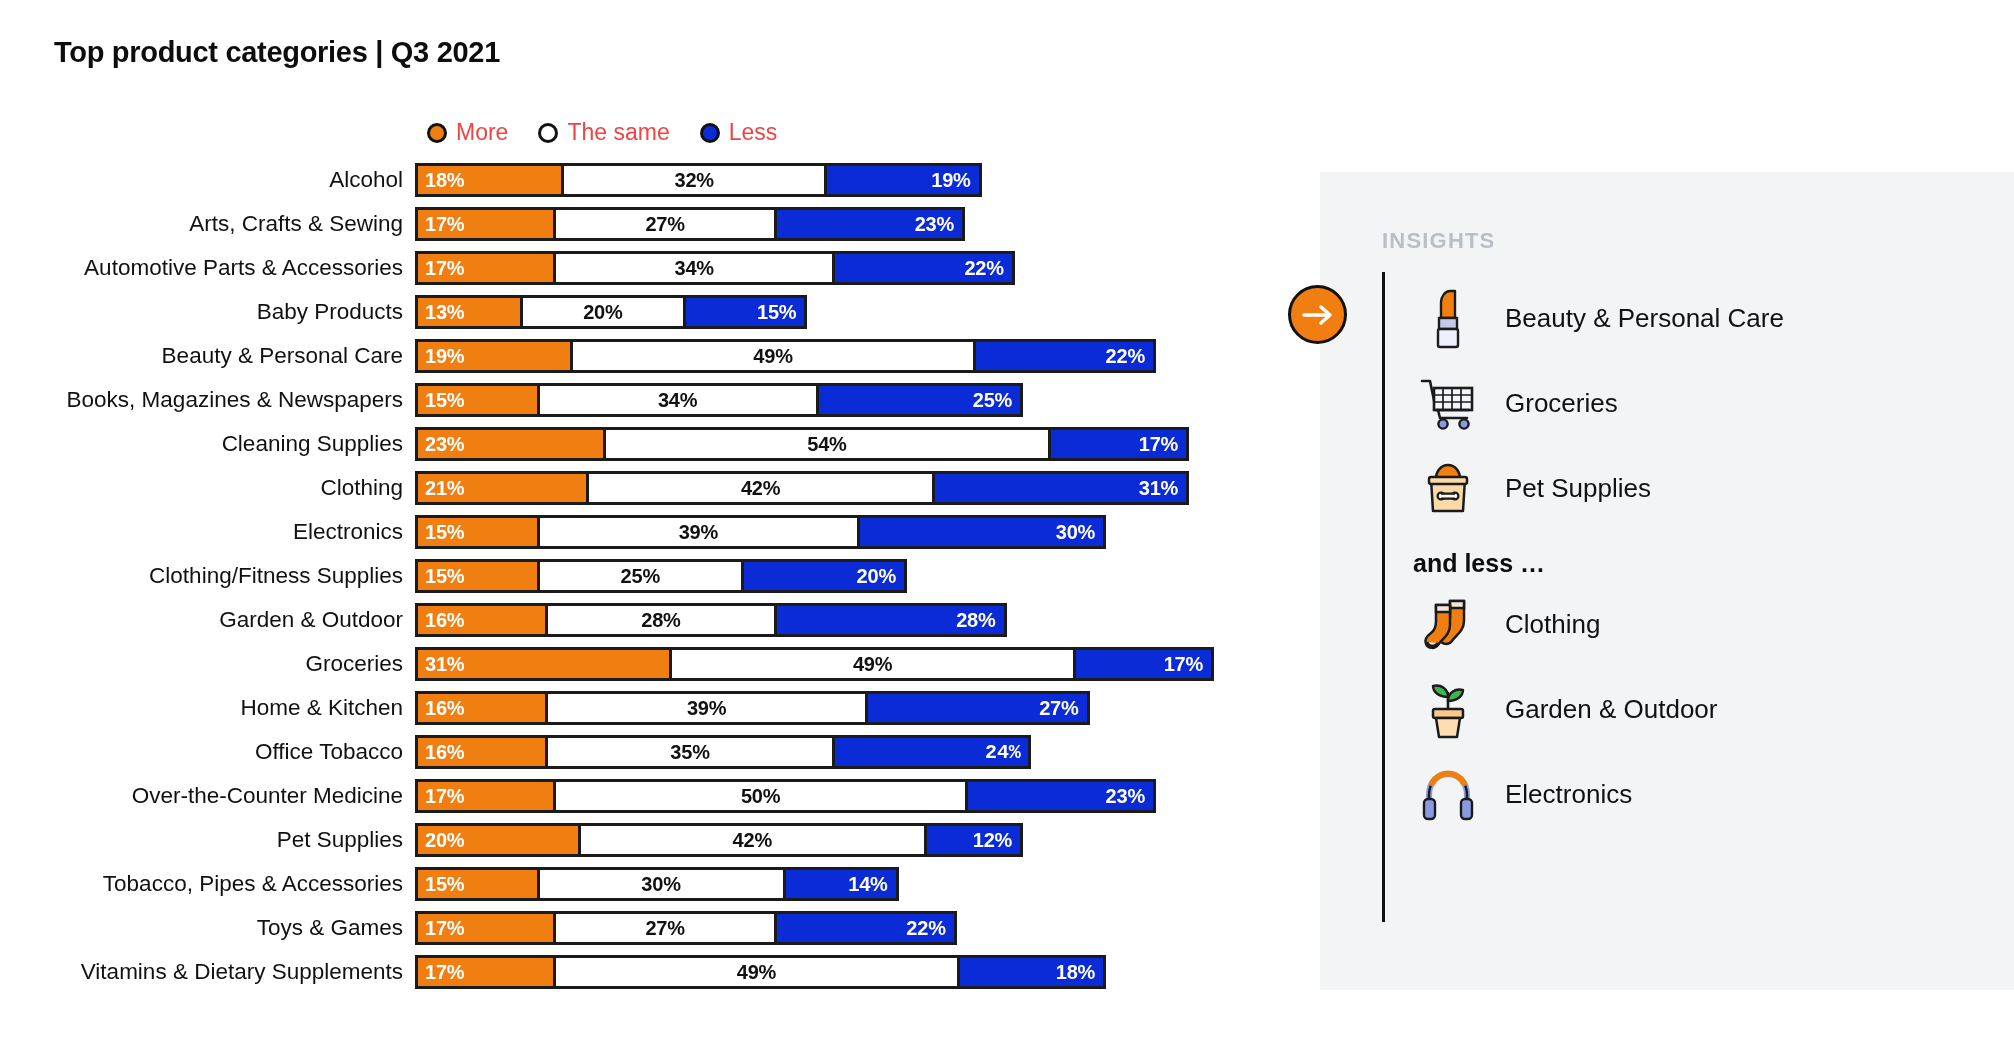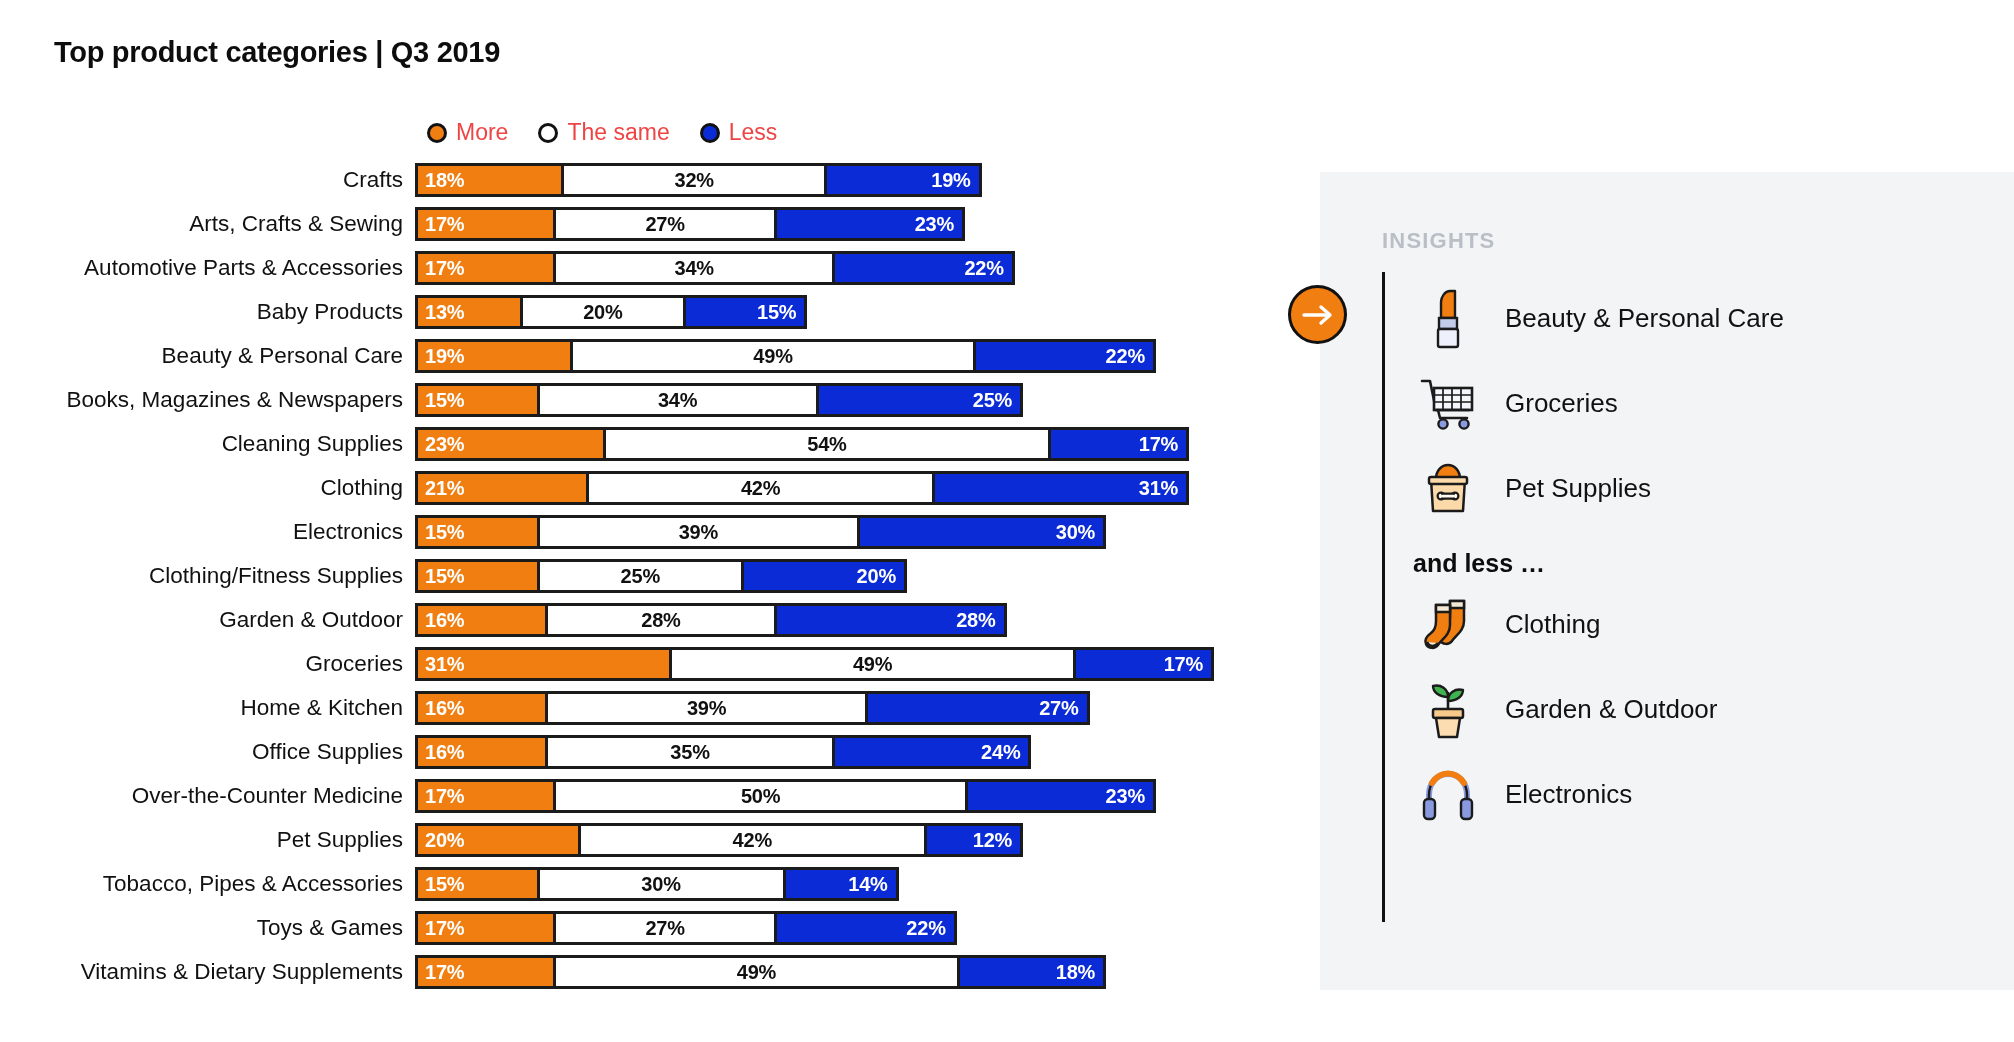--- a/index.html
+++ b/index.html
@@ -92,40 +92,40 @@
   .insight-label {
     font-size: 26px; color: #111; margin-left: 22px; white-space: nowrap;
   }
   .gap-block { height: 18px; }
 </style>
 </head>
 <body>
 
 <div id="root">
 
-  <div id="chart-title">Top product categories | Q3 2019</div>
+  <div id="chart-title">Top product categories | Q3 2021</div>
 
   <div id="legend">
       <div class="legend-item">
         <span class="legend-dot" style="background: rgb(240, 126, 16);"></span>
         <span class="legend-label">More</span>
       </div>
       <div class="legend-item">
         <span class="legend-dot" style="background: rgb(255, 255, 255);"></span>
         <span class="legend-label">The same</span>
       </div>
       <div class="legend-item">
         <span class="legend-dot" style="background: rgb(10, 43, 214);"></span>
         <span class="legend-label">Less</span>
       </div>
     </div>
 
   <div id="chart-area">
       <div class="chart-row">
-        <div class="row-label">Crafts</div>
+        <div class="row-label">Alcohol</div>
         <div class="bar-track">
           <div class="seg seg-more" style="width: 149.4px; z-index: 3;">18%</div>
           <div class="seg seg-same" style="width: 265.6px; z-index: 2;">32%</div>
           <div class="seg seg-less" style="width: 157.7px; z-index: 1;">19%</div>
         </div>
       </div>
       <div class="chart-row">
         <div class="row-label">Arts, Crafts &amp; Sewing</div>
         <div class="bar-track">
           <div class="seg seg-more" style="width: 141.1px; z-index: 3;">17%</div>
@@ -215,25 +215,25 @@
       </div>
       <div class="chart-row">
         <div class="row-label">Home &amp; Kitchen</div>
         <div class="bar-track">
           <div class="seg seg-more" style="width: 132.8px; z-index: 3;">16%</div>
           <div class="seg seg-same" style="width: 323.7px; z-index: 2;">39%</div>
           <div class="seg seg-less" style="width: 224.1px; z-index: 1;">27%</div>
         </div>
       </div>
       <div class="chart-row">
-        <div class="row-label">Office Supplies</div>
+        <div class="row-label">Office Tobacco</div>
         <div class="bar-track">
           <div class="seg seg-more" style="width: 132.8px; z-index: 3;">16%</div>
           <div class="seg seg-same" style="width: 290.5px; z-index: 2;">35%</div>
-          <div class="seg seg-less" style="width: 199.2px; z-index: 1;">24%</div>
+          <div class="seg seg-less" style="width: 199.2px; z-index: 1; font-family: Liberation Mono, monospace;">24%</div>
         </div>
       </div>
       <div class="chart-row">
         <div class="row-label">Over-the-Counter Medicine</div>
         <div class="bar-track">
           <div class="seg seg-more" style="width: 141.1px; z-index: 3;">17%</div>
           <div class="seg seg-same" style="width: 415px; z-index: 2;">50%</div>
           <div class="seg seg-less" style="width: 190.9px; z-index: 1;">23%</div>
         </div>
       </div>

